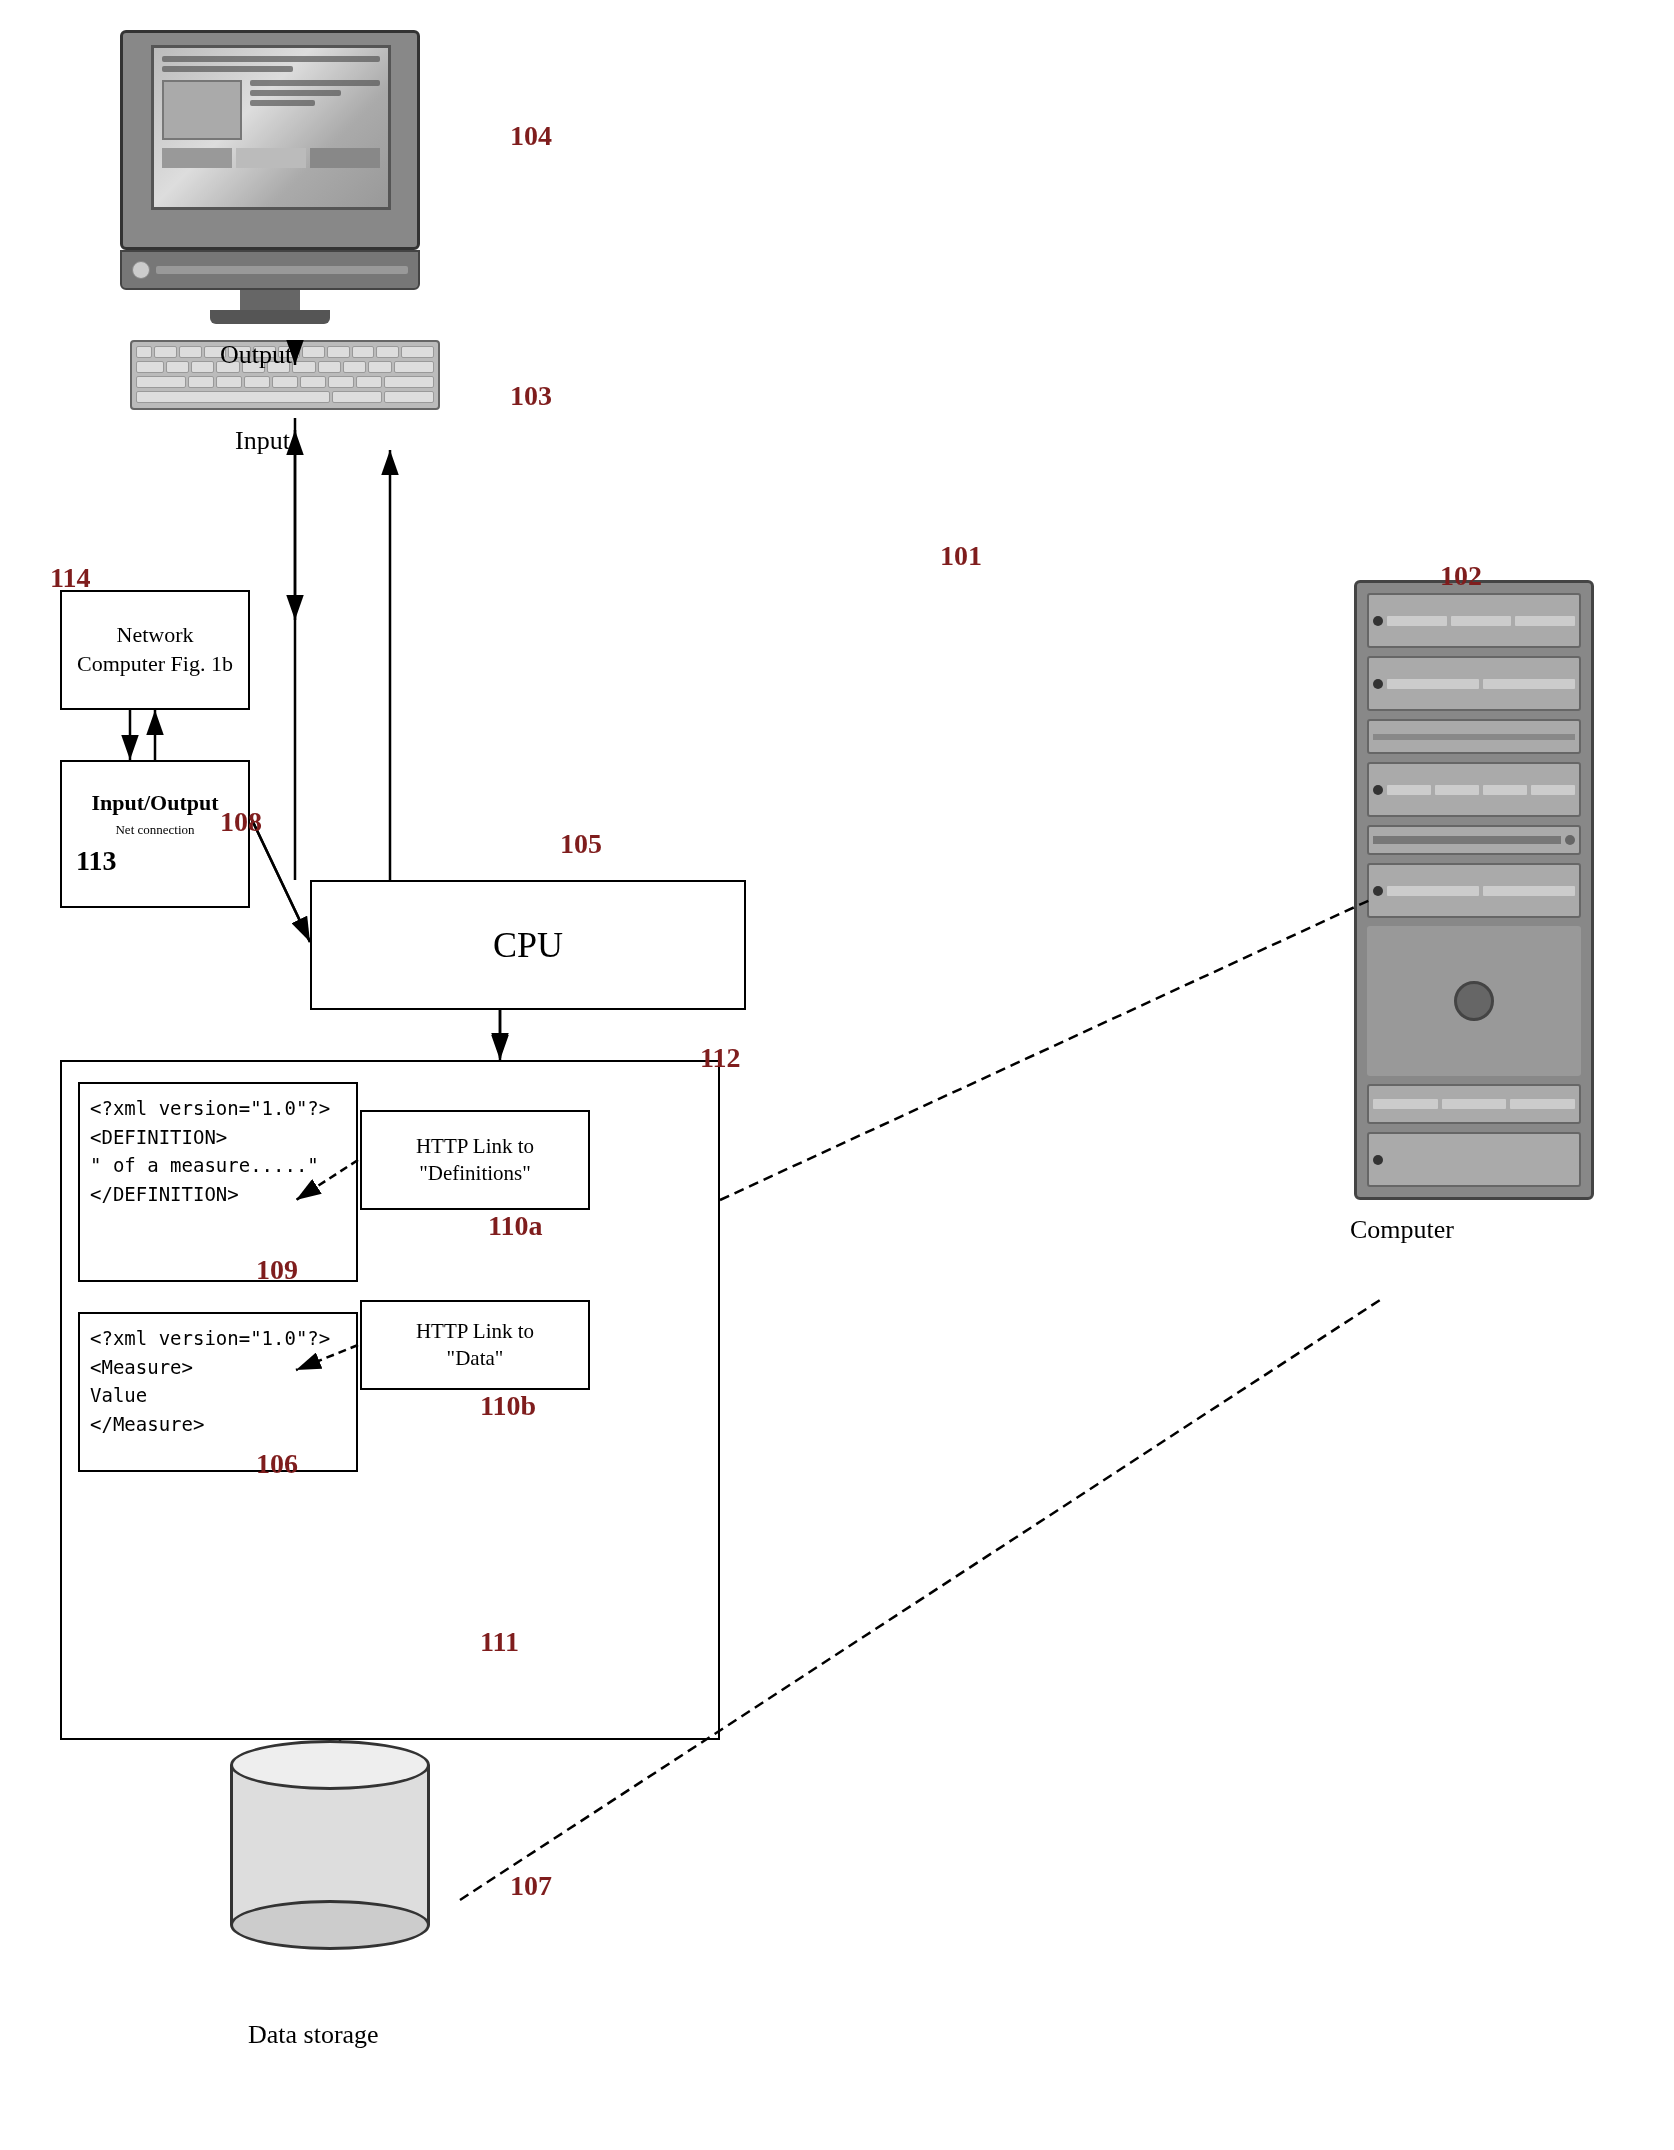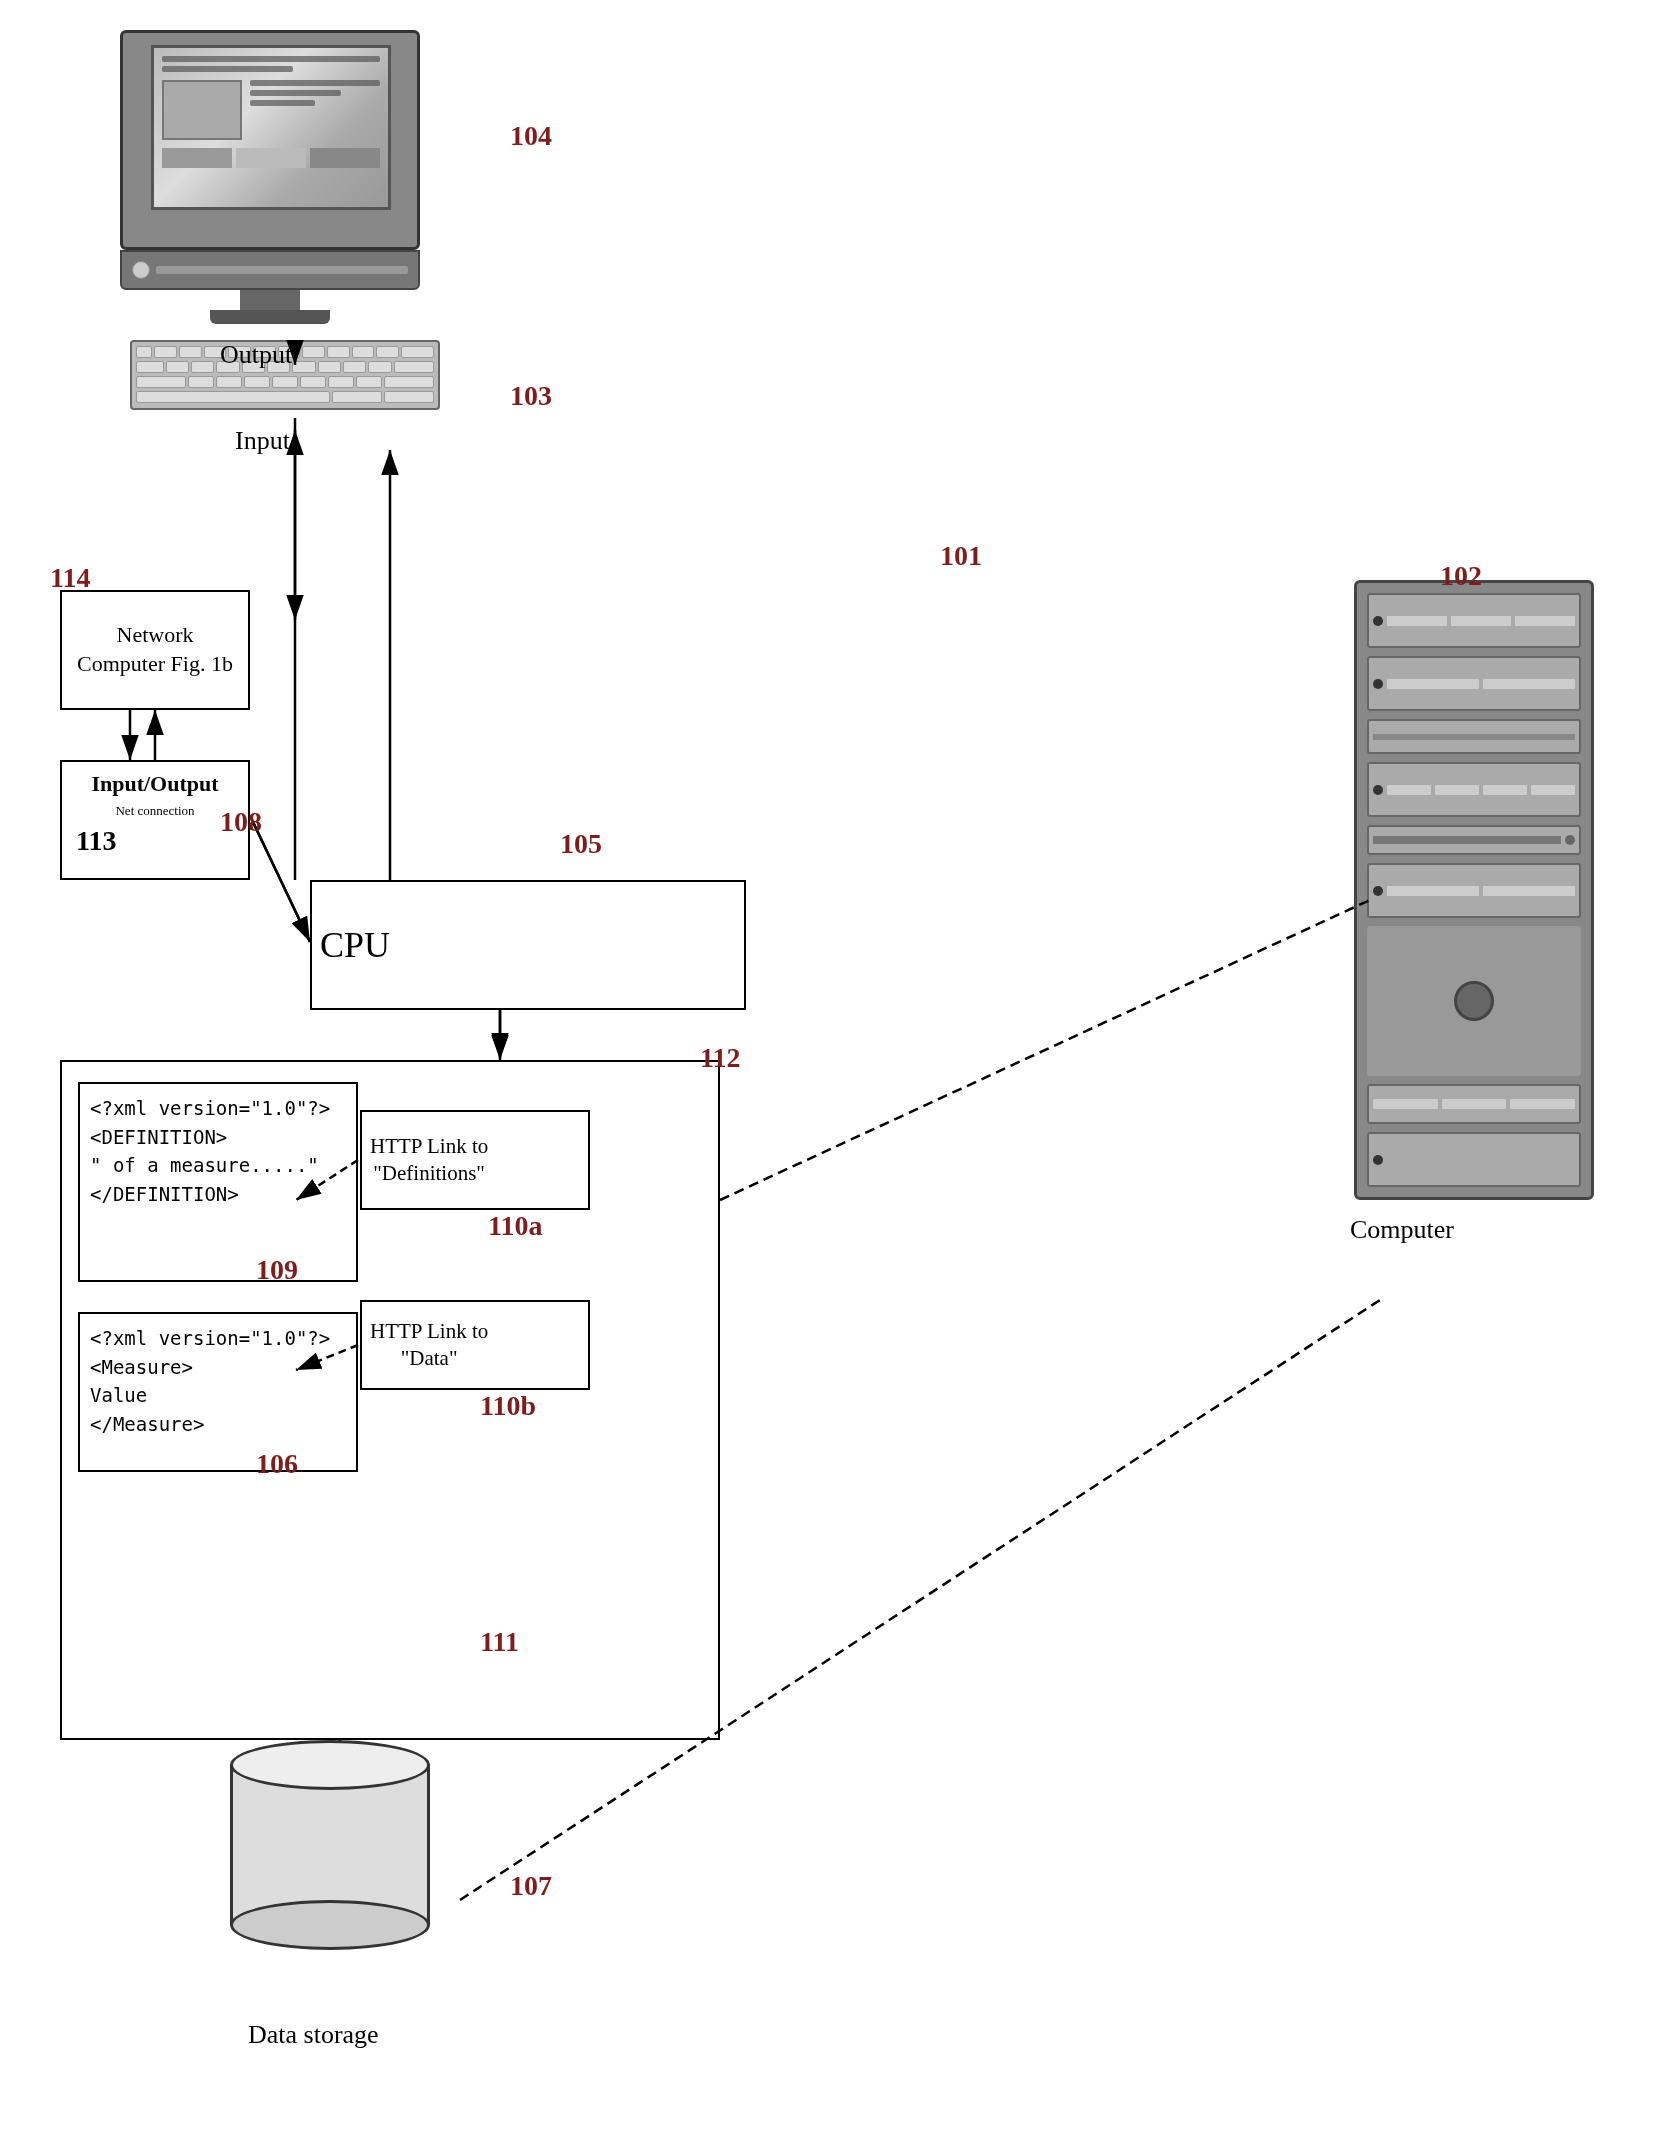--- a/index.html
+++ b/index.html
@@ -31,20 +31,21 @@
       color: #000;
     }
 
     
     .box {
       position: absolute;
       border: 2px solid #000;
       background: #fff;
       display: flex;
       align-items: center;
+      justify-content: center;
       text-align: center;
       font-size: 24px;
       line-height: 1.3;
       padding: 8px;
     }
 
     
     .monitor-wrap {
       position: absolute;
       top: 30px;
@@ -391,21 +392,21 @@
       <div class="cylinder-body"></div>
       <div class="cylinder-bottom"></div>
     </div>
   </div>
 
   <div class="box" style="left:60px;top:590px;width:190px;height:120px;font-size:22px;">
     <span>Network
 Computer Fig. 1b</span>
   </div>
 
-  <div class="box" style="left:60px;top:760px;width:190px;height:120px;font-size:22px;flex-direction:column;gap:4px;">
+  <div class="box" style="left:60px;top:760px;width:190px;height:148px;font-size:22px;flex-direction:column;gap:4px;">
     <div style="font-weight:bold;font-size:22px">Input/Output</div>
     <div style="font-size:13px">Net connection</div>
     <div style="font-size:28px;font-weight:bold;align-self:flex-start;margin-left:6px">113</div>
   </div>
 
   <div class="box" style="left:310px;top:880px;width:436px;height:130px;font-size:36px;">
     <span>CPU</span>
   </div>
 
   <div class="box" style="left:60px;top:1060px;width:660px;height:680px;border:2.5px solid #000;align-items:flex-start;justify-content:flex-start;flex-direction:column;padding:0;">

